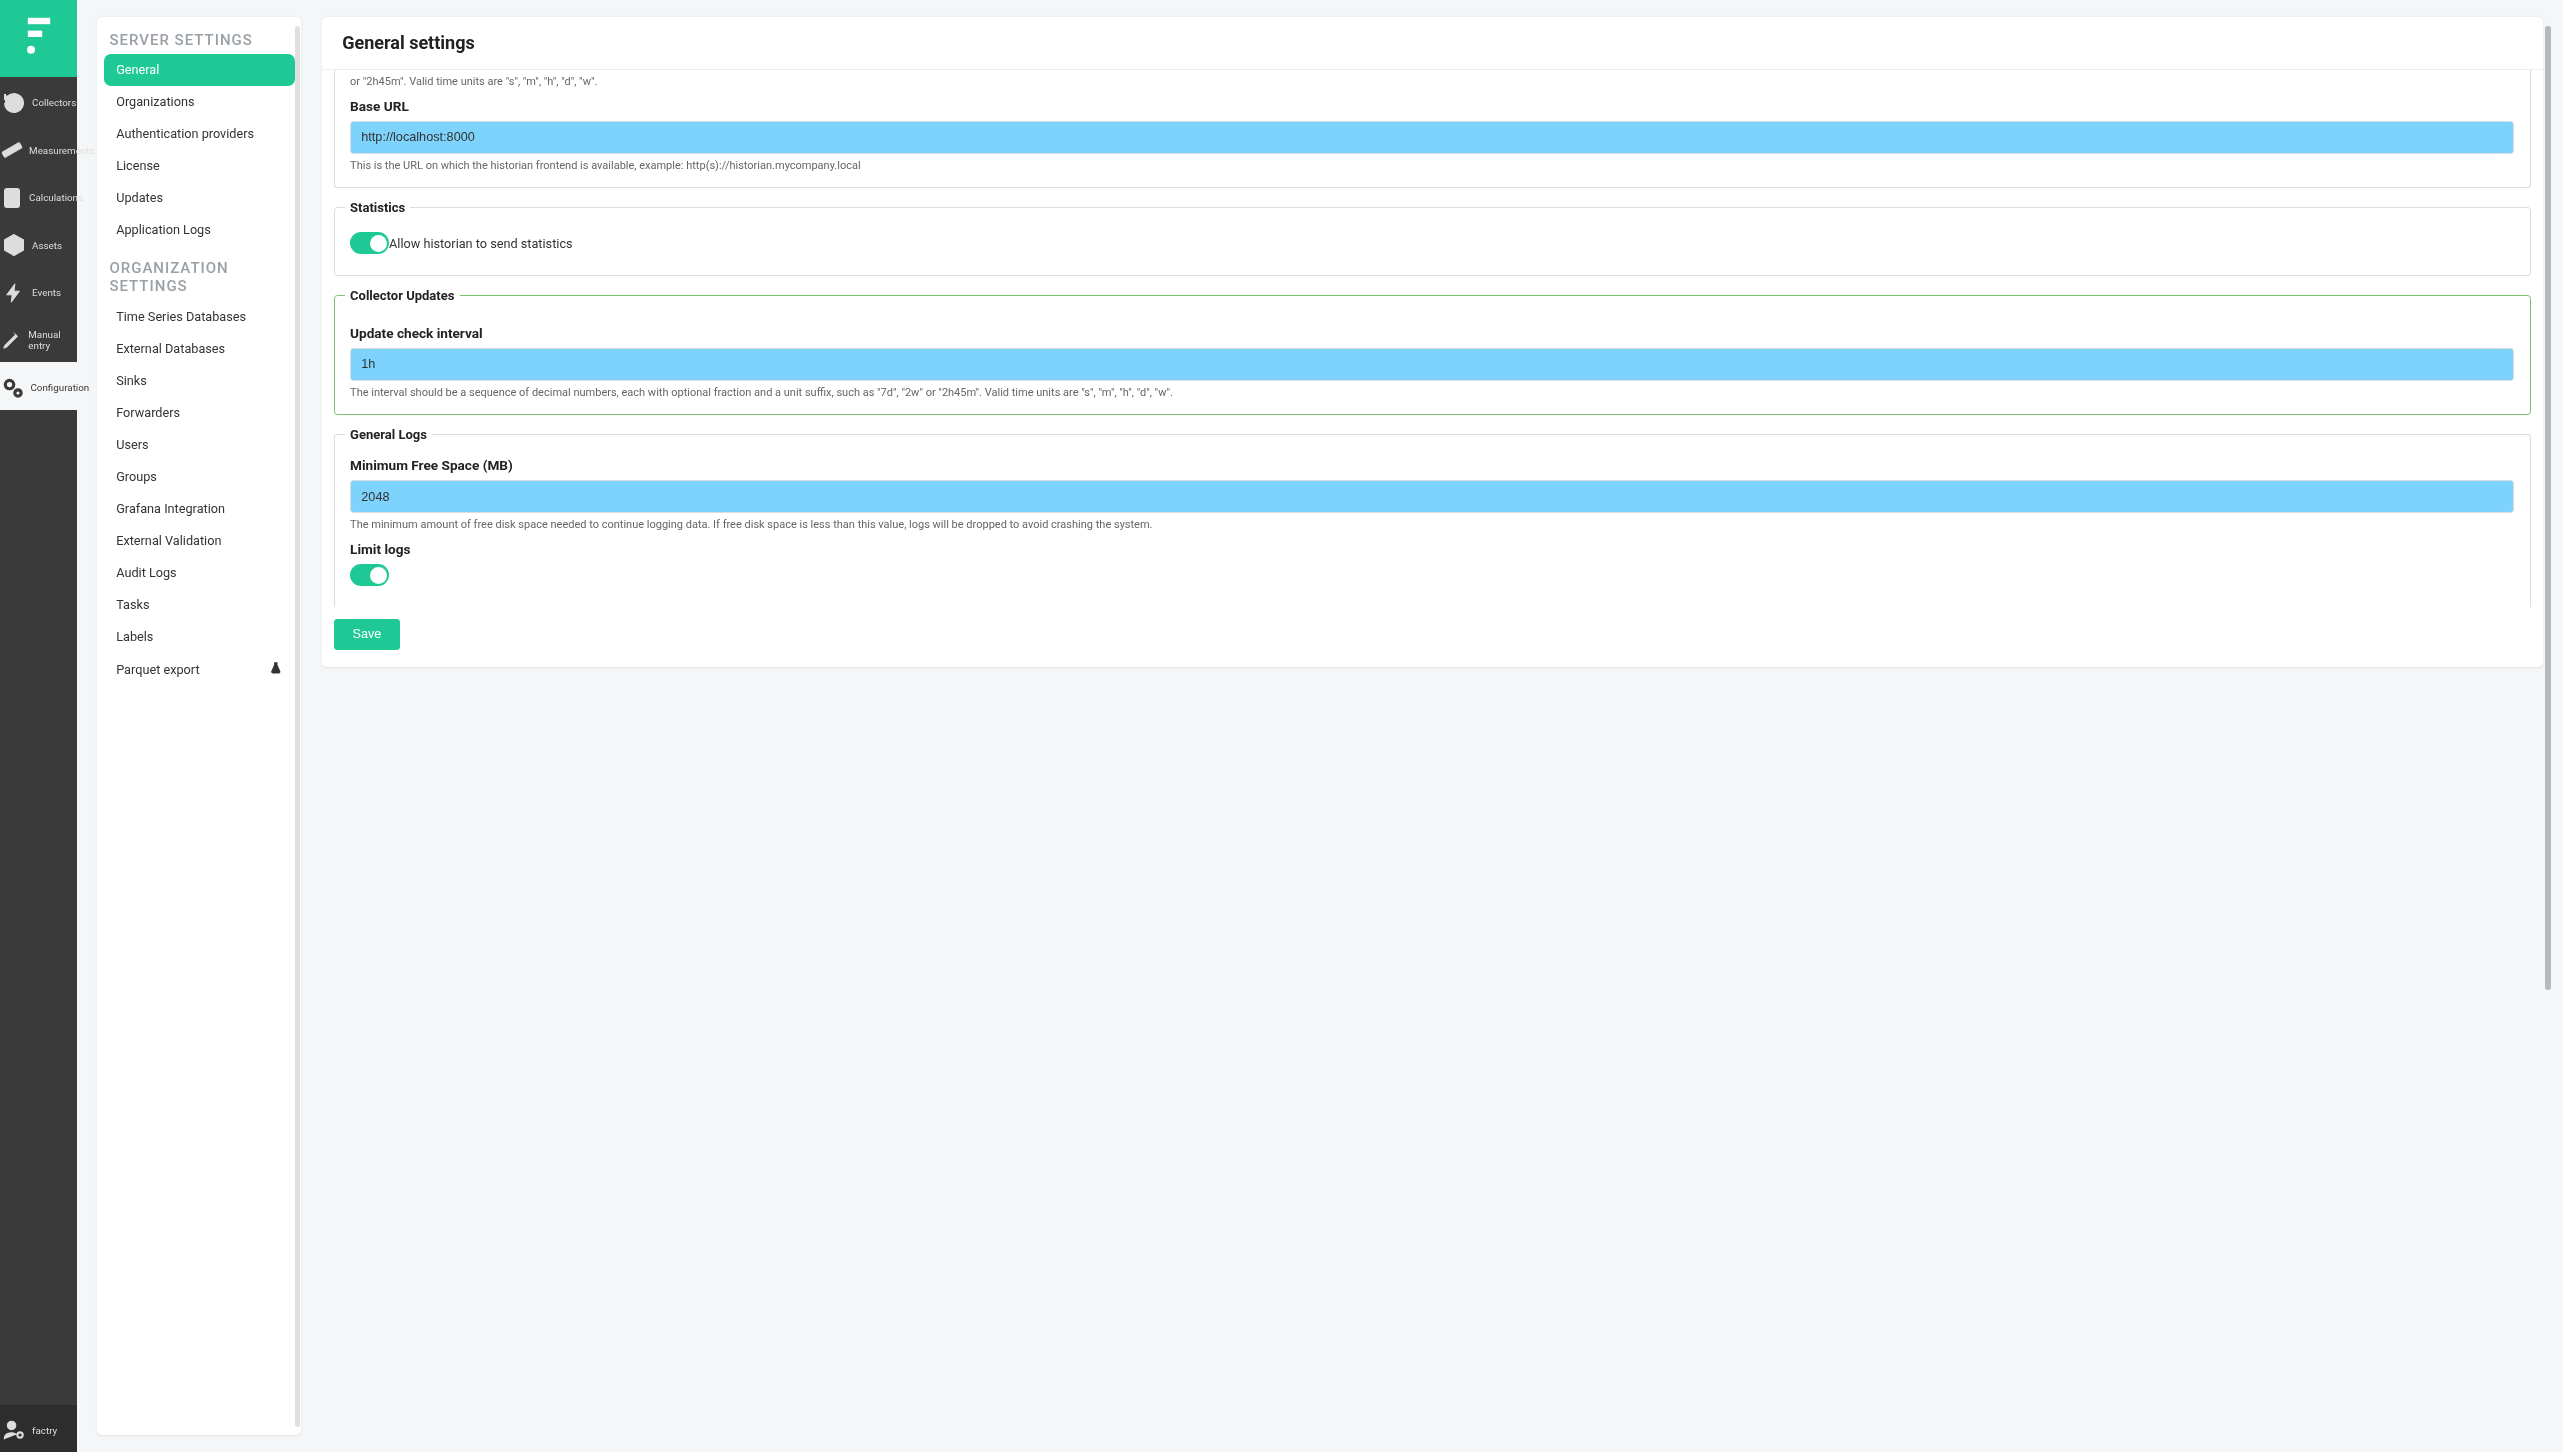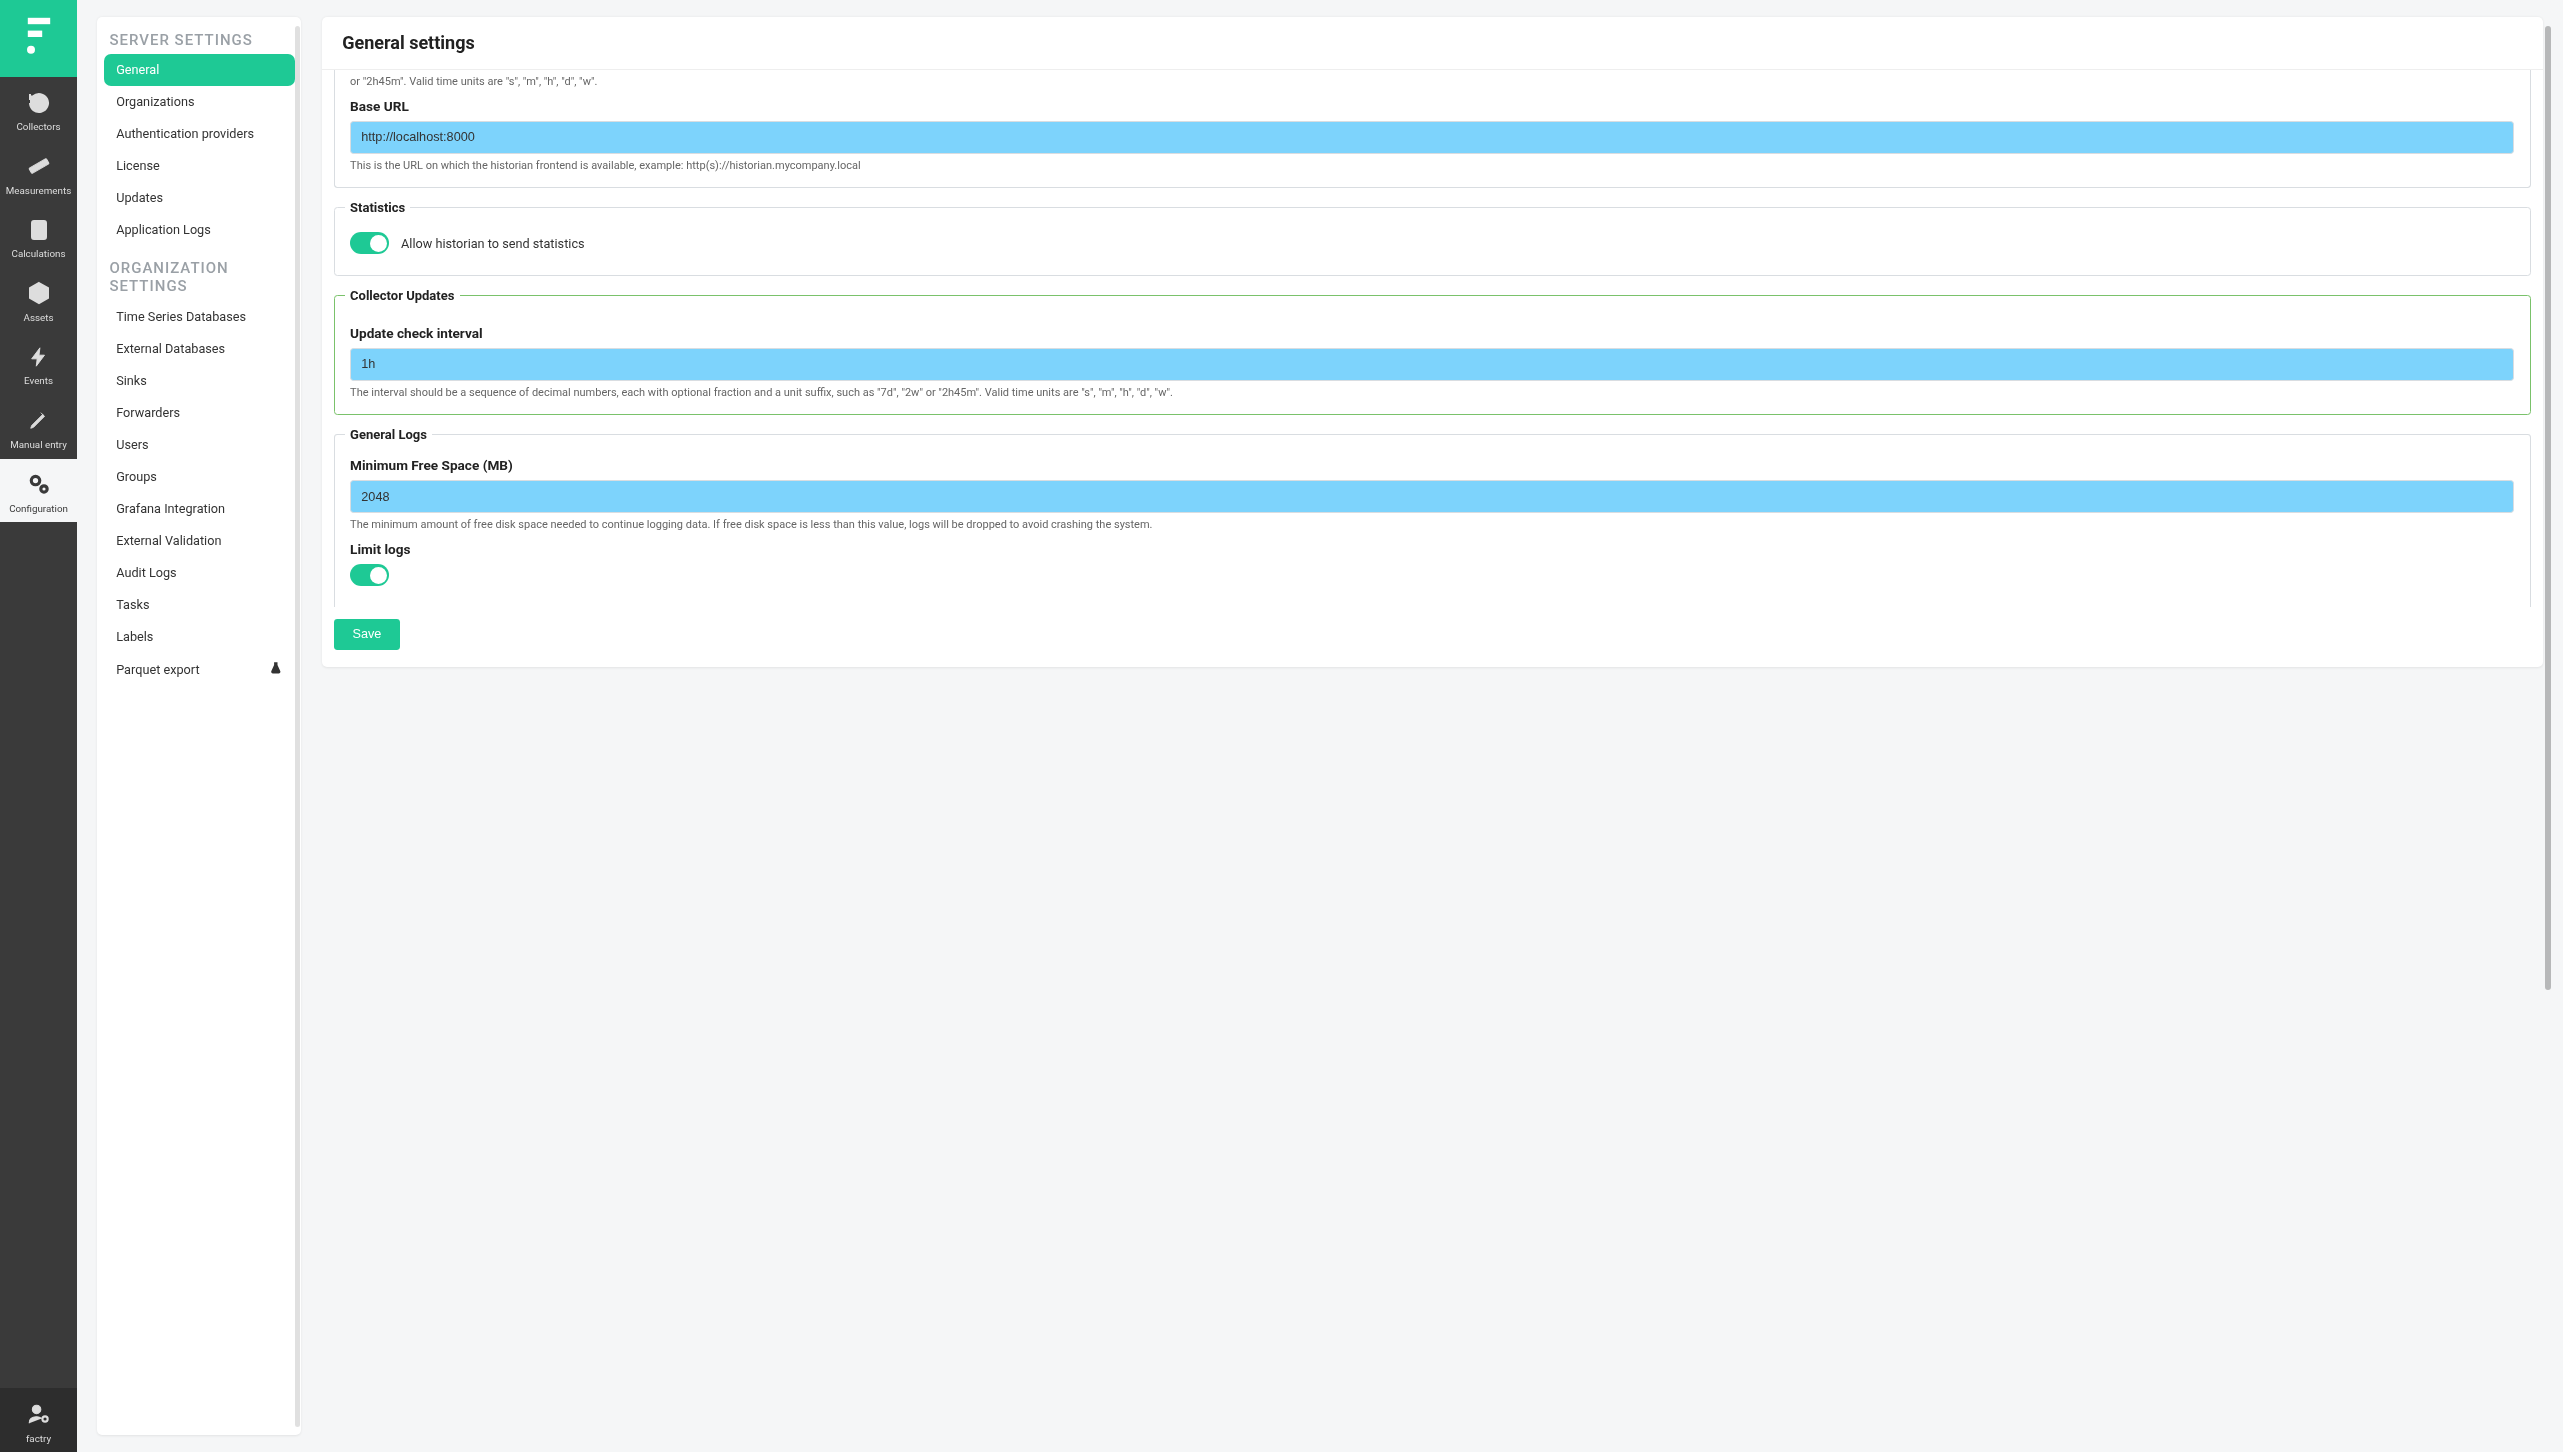--- a/index.html
+++ b/index.html
@@ -24,21 +24,21 @@
     height: 77px;
     background: #1ec995;
     display: flex;
     align-items: center;
     justify-content: center;
   }
   .nav-logo svg { width: 32px; height: 46px; }
   .nav-item {
     padding: 12px 0 8.5px 0;
     display: flex;
-    flex-direction: column;
+    flex-direction: row;
     align-items: center;
     gap: 5.1px;
     color: #ddd;
     cursor: pointer;
     font-size: 9.8px;
   }
   .nav-item .icon { width: 27px; height: 27px; display:flex; align-items:center; justify-content:center; }
   .nav-item.active { background: #f5f6f7; color: #3a3a3a; }
   .nav-item.active svg { stroke: #3a3a3a; fill: #3a3a3a; }
   .nav-spacer { flex: 1; }
@@ -140,21 +140,21 @@
   .text-input {
     width: 100%;
     border: 0.8px solid #d9dde1;
     border-radius: 3.4px;
     padding: 8.5px 10.2px;
     font-size: 12.7px;
     color: #333;
     background:#7dd3fc;
   }
 
-  .toggle-row { display:flex; align-items:center; gap:12px; margin:5.1px 0; }
+  .toggle-row { display:flex; align-items:center; margin:5.1px 0; }
   .toggle {
     width: 39px; height: 22px; border-radius: 11px;
     background: #1ec995; position: relative; cursor:pointer;
     flex-shrink:0;
   }
   .toggle .knob {
     position:absolute; top:2.5px; right:2.5px; width:17px; height:17px;
     background:#fff; border-radius:50%;
   }
   .toggle-row .tlabel { font-size:12.7px; color:#333; }

